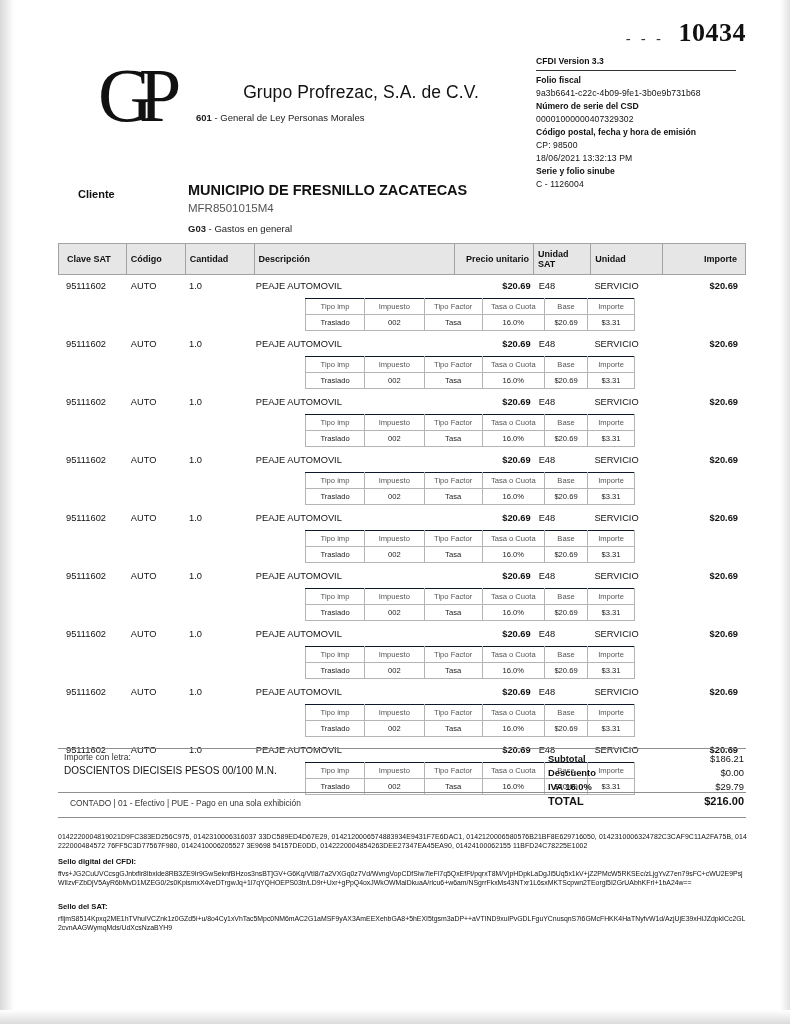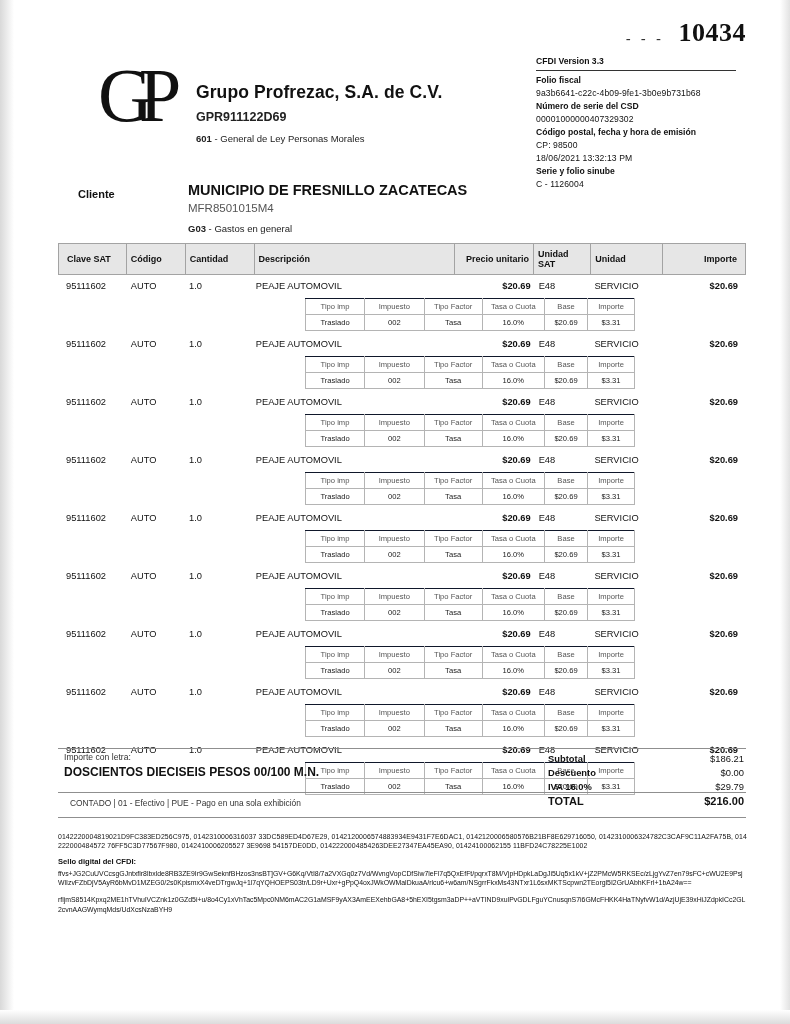--- a/index.html
+++ b/index.html
@@ -76,22 +76,23 @@
   }
 
   .issuer {
     position: absolute;
     left: 196px;
     top: 82px;
     width: 330px;
   }
   .issuer-name {
     font-size: 17.5px;
-    font-weight: bold;
+    font-weight: normal;
     letter-spacing: 0.1px;
+    text-align: center;
   }
   .issuer-rfc {
     font-size: 12.5px;
     font-weight: bold;
     margin-top: 7px;
     color: #222;
   }
   .issuer-regime {
     font-size: 9.5px;
     margin-top: 9px;
@@ -226,22 +227,22 @@
     position: absolute;
     left: 64px;
     top: 752px;
     font-size: 8.6px;
     color: #333;
   }
   .letra-value {
     position: absolute;
     left: 64px;
     top: 765px;
-    font-size: 12px;
-    font-weight: bold;
+    font-size: 10px;
+    font-weight: normal;
     color: #111;
   }
   .totals {
     position: absolute;
     left: 548px;
     top: 751px;
     width: 196px;
     font-size: 9.4px;
   }
   .totals div.row {
@@ -309,21 +310,20 @@
   <div class="edge-right"></div>
   <div class="edge-bottom"></div>
 
   <div class="stamp-dashes">- - -</div>
   <div class="stamp-number">10434</div>
 
   <div class="logo">GP</div>
 
   <div class="issuer">
     <div class="issuer-name">Grupo Profrezac, S.A. de C.V.</div>
-    <div class="issuer-rfc">GPR911122D69</div>
     <div class="issuer-regime">
       <b>601</b><span> - General de Ley Personas Morales</span>
     </div>
   </div>
 
   <div class="cfdi-box">
     <div class="lbl">CFDI Version 3.3</div>
     <div class="sep"></div>
     <div class="lbl">Folio fiscal</div>
     <div class="val">9a3b6641-c22c-4b09-9fe1-3b0e9b731b68</div>
@@ -731,15 +731,16 @@
 
   <div class="pay-rule-top"></div>
   <div class="pay-line">CONTADO  |  01 - Efectivo  |  PUE - Pago en una sola exhibición</div>
   <div class="pay-rule-bottom"></div>
 
   <div class="footer">
     <div class="chain">0142220004819021D9FC383ED256C975, 0142310006316037 33DC589ED4D67E29, 0142120006574883934E9431F7E6DAC1, 0142120006580576B21BF8E629716050, 0142310006324782C3CAF9C11A2FA75B, 014222000484572 76FF5C3D77567F980, 0142410006205527 3E9698 54157DE0DD, 0142220004854263DEE27347EA45EA90, 01424100062155 11BFD24C78225E1002</div>
     <div class="blk-title">Sello digital del CFDI:</div>
     <div class="b64">ffvs+JG2CuUVCcsgGJntxflr8lbxlde8RB3ZE9Ir9GwSeknfBHzos3nsBT]GV+G6Kq/VtI8/7a2VXGq0z7Vd/WvngVopCDfSiw7leFl7q5QxEfFt/pqrxT8M/VjpHDpkLaDgJi5Uq5x1kV+jZ2PMcW5RKSEc/zLjgYvZ7en79sFC+cWU2E9PsjWlIzvFZbDjV5AyR6bMvD1MZEG0/2s0KpismxX4veDTrgwJq+1l7qYQHOEPS03tr/LD9r+Uxr+gPpQ4oxJWkOWMalDkuaA/rlcu6+w6am/NSgrrFkxMs43NTxr1L6sxMKTScpwn2TEorgl5I2GrUAbhKFrI+1bA24w==</div>
     <div class="spacer"></div>
+    <div class="blk-title">Sello del SAT:</div>
     <div class="b64">rfljmS8514Kpxq2ME1hTVhulVCZnk1z0GZd5i+u/8o4Cy1xVhTac5Mpc0NM6mAC2G1aMSF9yAX3AmEEXehbGA8+5hEXI5tgsm3aDP++aVTIND9xulPvGDLFguYCnusqnS7i6GMcFHKK4HaTNyfvW1d/AzjUjE39xHiJZdpkICc2GL2cvnAAGWymqMds/UdXcsNzaBYH9</div>
   </div>
 </div>
 
 </body></html>

